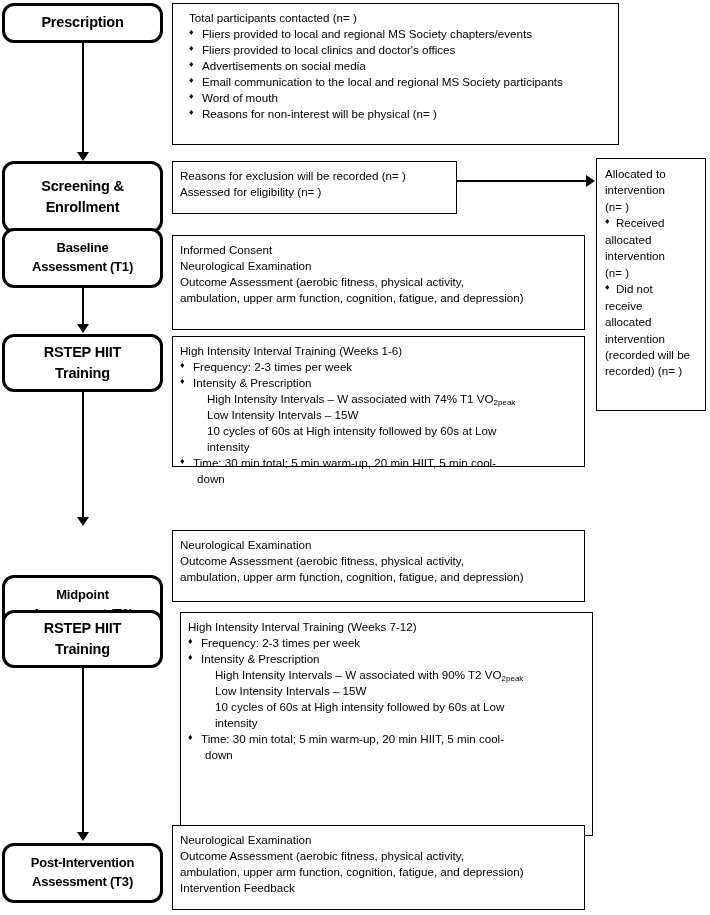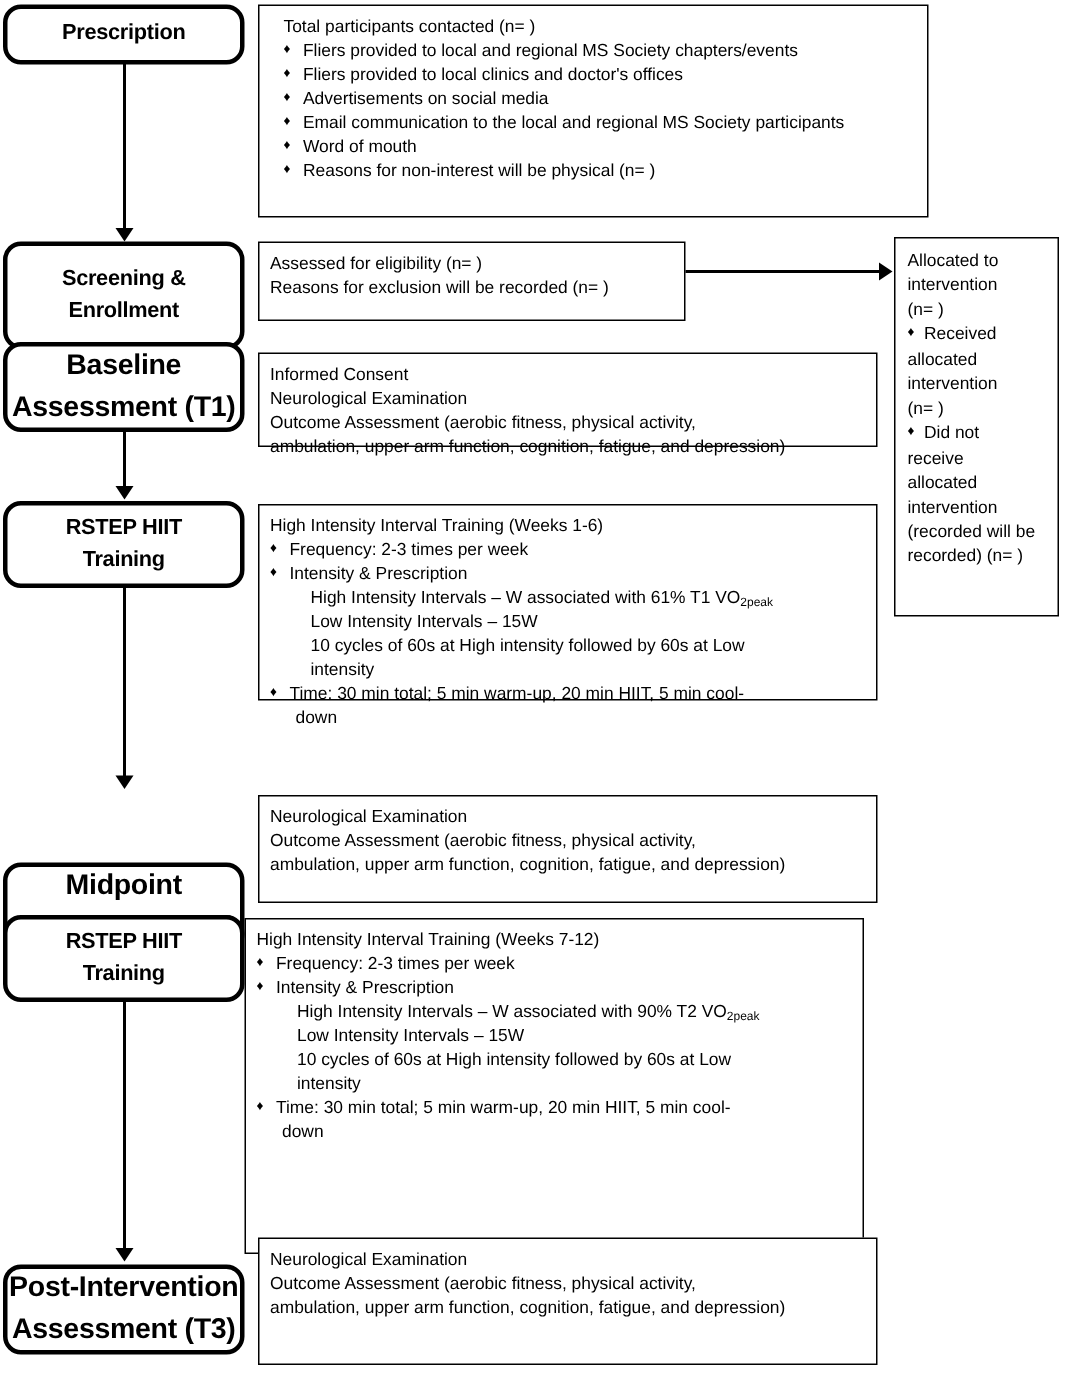--- a/index.html
+++ b/index.html
@@ -27,21 +27,21 @@
     align-items: center;
     justify-content: center;
     text-align: center;
     font-weight: bold;
     font-size: 14.5px;
     line-height: 1.45;
     letter-spacing: -0.2px;
     z-index: 3;
   }
   .stage-box .line { display: block; white-space: nowrap; }
-  .stage-box.small { font-size: 19px; }
+  .stage-box.small { font-size: 13px; }
 
   
   .content-box {
     position: absolute;
     border: 1.6px solid #000;
     background: #fff;
     font-size: 11.6px;
     line-height: 1.38;
     padding: 6px 8px 6px 7px;
     z-index: 2;
@@ -193,59 +193,59 @@
       <span class="dia">♦</span>
       <span class="btxt">Word of mouth</span>
     </div>
     <div class="bullet-line">
       <span class="dia">♦</span>
       <span class="btxt">Reasons for non-interest will be physical (n=  )</span>
     </div>
   </div>
 
   <div class="content-box" style="left:172px; top:161px; width:285px; height:53px;">
+    <p>Reasons for exclusion will be recorded (n=  )</p>
     <p>Assessed for eligibility (n=  )</p>
-    <p>Reasons for exclusion will be recorded (n=  )</p>
-  </div>
-
-  <div class="content-box" style="left:172px; top:235px; width:413px; height:63px;">
+  </div>
+
+  <div class="content-box" style="left:172px; top:235px; width:413px; height:95px;">
     <p>Informed Consent</p>
     <p>Neurological Examination</p>
     <p>Outcome Assessment (aerobic fitness, physical activity,</p>
     <p>ambulation, upper arm function, cognition, fatigue, and depression)</p>
   </div>
 
   <div class="content-box" style="left:172px; top:336px; width:413px; height:131px;">
     <p>High Intensity Interval Training (Weeks 1-6)</p>
     <div class="bullet-line">
       <span class="dia">♦</span>
       <span class="btxt">Frequency: 2-3 times per week</span>
     </div>
     <div class="bullet-line">
       <span class="dia">♦</span>
       <span class="btxt">Intensity &amp; Prescription</span>
     </div>
-    <p class="indent"><span>High Intensity Intervals – W associated with 61% T1 VO</span><sub>2peak</sub></p>
+    <p class="indent"><span>High Intensity Intervals – W associated with 74% T1 VO</span><sub>2peak</sub></p>
     <p class="indent">Low Intensity Intervals – 15W</p>
     <p class="indent">10 cycles of 60s at High intensity followed by 60s at Low</p>
     <p class="indent">intensity</p>
     <div class="bullet-line">
       <span class="dia">♦</span>
       <span class="btxt">Time: 30 min total; 5 min warm-up, 20 min HIIT, 5 min cool-</span>
     </div>
     <p style="padding-left:17px;">down</p>
   </div>
 
   <div class="content-box" style="left:172px; top:530px; width:413px; height:72px;">
     <p>Neurological Examination</p>
     <p>Outcome Assessment (aerobic fitness, physical activity,</p>
     <p>ambulation, upper arm function, cognition, fatigue, and depression)</p>
   </div>
 
-  <div class="content-box" style="left:163px; top:612px; width:413px; height:224px;">
+  <div class="content-box" style="left:180px; top:612px; width:413px; height:224px;">
     <p>High Intensity Interval Training (Weeks 7-12)</p>
     <div class="bullet-line">
       <span class="dia">♦</span>
       <span class="btxt">Frequency: 2-3 times per week</span>
     </div>
     <div class="bullet-line">
       <span class="dia">♦</span>
       <span class="btxt">Intensity &amp; Prescription</span>
     </div>
     <p class="indent"><span>High Intensity Intervals – W associated with 90% T2 VO</span><sub>2peak</sub></p>
@@ -256,20 +256,21 @@
       <span class="dia">♦</span>
       <span class="btxt">Time: 30 min total; 5 min warm-up, 20 min HIIT, 5 min cool-</span>
     </div>
     <p style="padding-left:17px;">down</p>
   </div>
 
   <div class="content-box" style="left:172px; top:825px; width:413px; height:85px;">
     <p>Neurological Examination</p>
     <p>Outcome Assessment (aerobic fitness, physical activity,</p>
     <p>ambulation, upper arm function, cognition, fatigue, and depression)</p>
+    <p>Intervention Feedback</p>
   </div>
 
   <div class="side-box" style="left:596px; top:158px; width:110px; height:253px;">
     <p>Allocated to</p>
     <p>intervention</p>
     <p>(n=  )</p>
     <div class="bullet-line">
       <span class="dia">♦</span>
       <span class="btxt">Received</span>
     </div>

